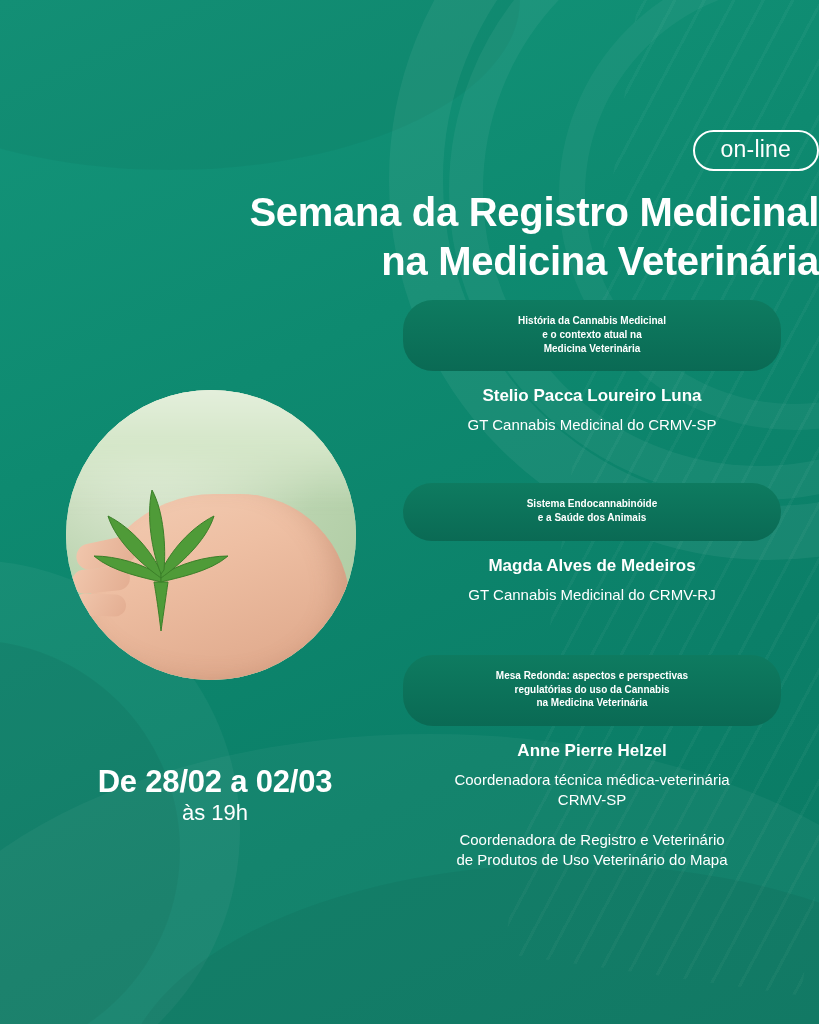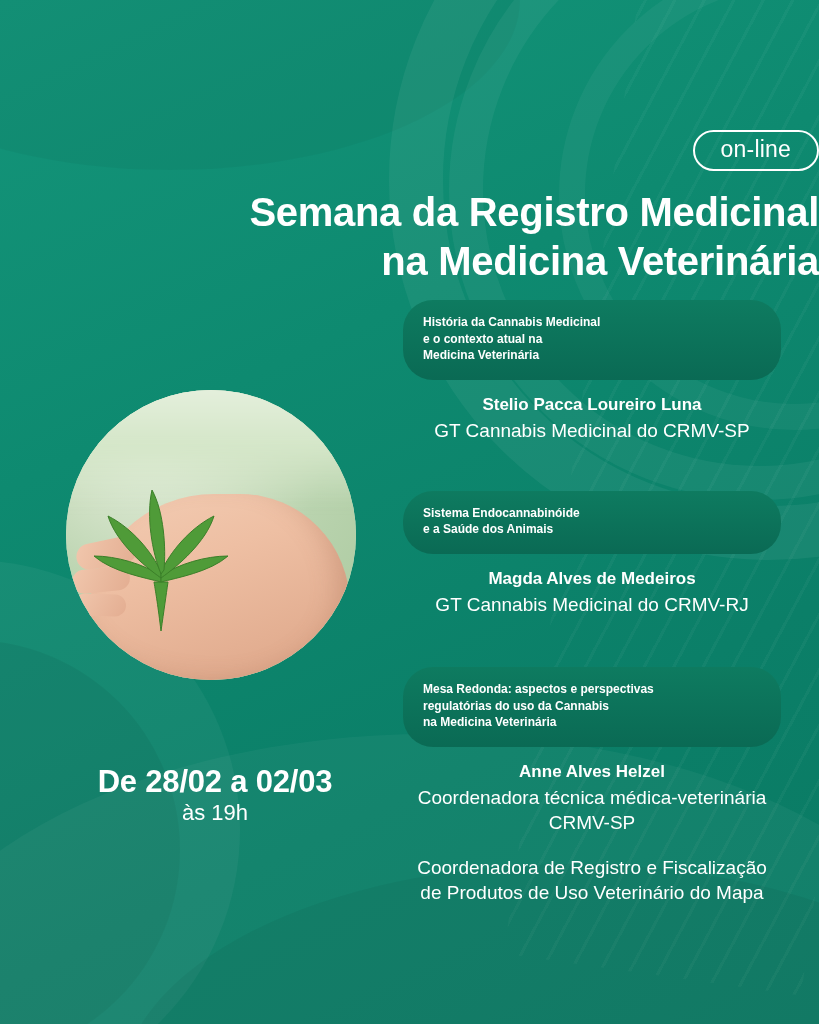--- a/index.html
+++ b/index.html
@@ -188,40 +188,41 @@
     top: 300px;
     width: 378px;
     z-index: 6;
   }
   .talk { margin-bottom: 18px; }
   .pill {
     background: #0c7059;
     background: linear-gradient(180deg, #0e7b60 0%, #0a6a54 100%);
     border-radius: 30px;
     padding: 14px 20px 16px;
-    color: #ffffff;
-    font-size: 12px;
+    text-align: center;
+    color: #ffffff;
+    font-size: 10px;
     font-weight: bold;
     line-height: 1.38;
   }
   .pill span { display: block; }
   .speaker { text-align: center; margin-top: 14px; }
   .speaker + .speaker { margin-top: 20px; }
   .speaker-name {
     color: #ffffff;
     font-size: 17px;
     font-weight: bold;
     line-height: 1.3;
   }
   .speaker-role {
     color: #ffffff;
-    font-size: 19px;
+    font-size: 15px;
     font-weight: 400;
     line-height: 1.32;
-    margin-top: 2px;
+    margin-top: 8px;
   }
   .speaker-role span { display: block; }
   .talk-gap-1 { height: 30px; }
   .talk-gap-2 { height: 32px; }
 </style>
 </head>
 <body>
 
 <div class="poster">
 
@@ -300,28 +301,28 @@
 
     <div class="talk-gap-2"></div>
 
     <div class="talk">
       <div class="pill">
         <span>Mesa Redonda: aspectos e perspectivas</span>
         <span>regulatórias do uso da Cannabis</span>
         <span>na Medicina Veterinária</span>
       </div>
       <div class="speaker">
-        <div class="speaker-name">Anne Alves Helzel</div>
+        <div class="speaker-name">Anne Pierre Helzel</div>
         <div class="speaker-role">
           <span>Coordenadora técnica médica-veterinária</span>
           <span>CRMV-SP</span>
         </div>
       </div>
       <div class="speaker">
         <div class="speaker-role">
-          <span>Coordenadora de Registro e Fiscalização</span>
+          <span>Coordenadora de Registro e Veterinário</span>
           <span>de Produtos de Uso Veterinário do Mapa</span>
         </div>
       </div>
     </div>
 
   </div>
 </div>
 
 </body></html>

